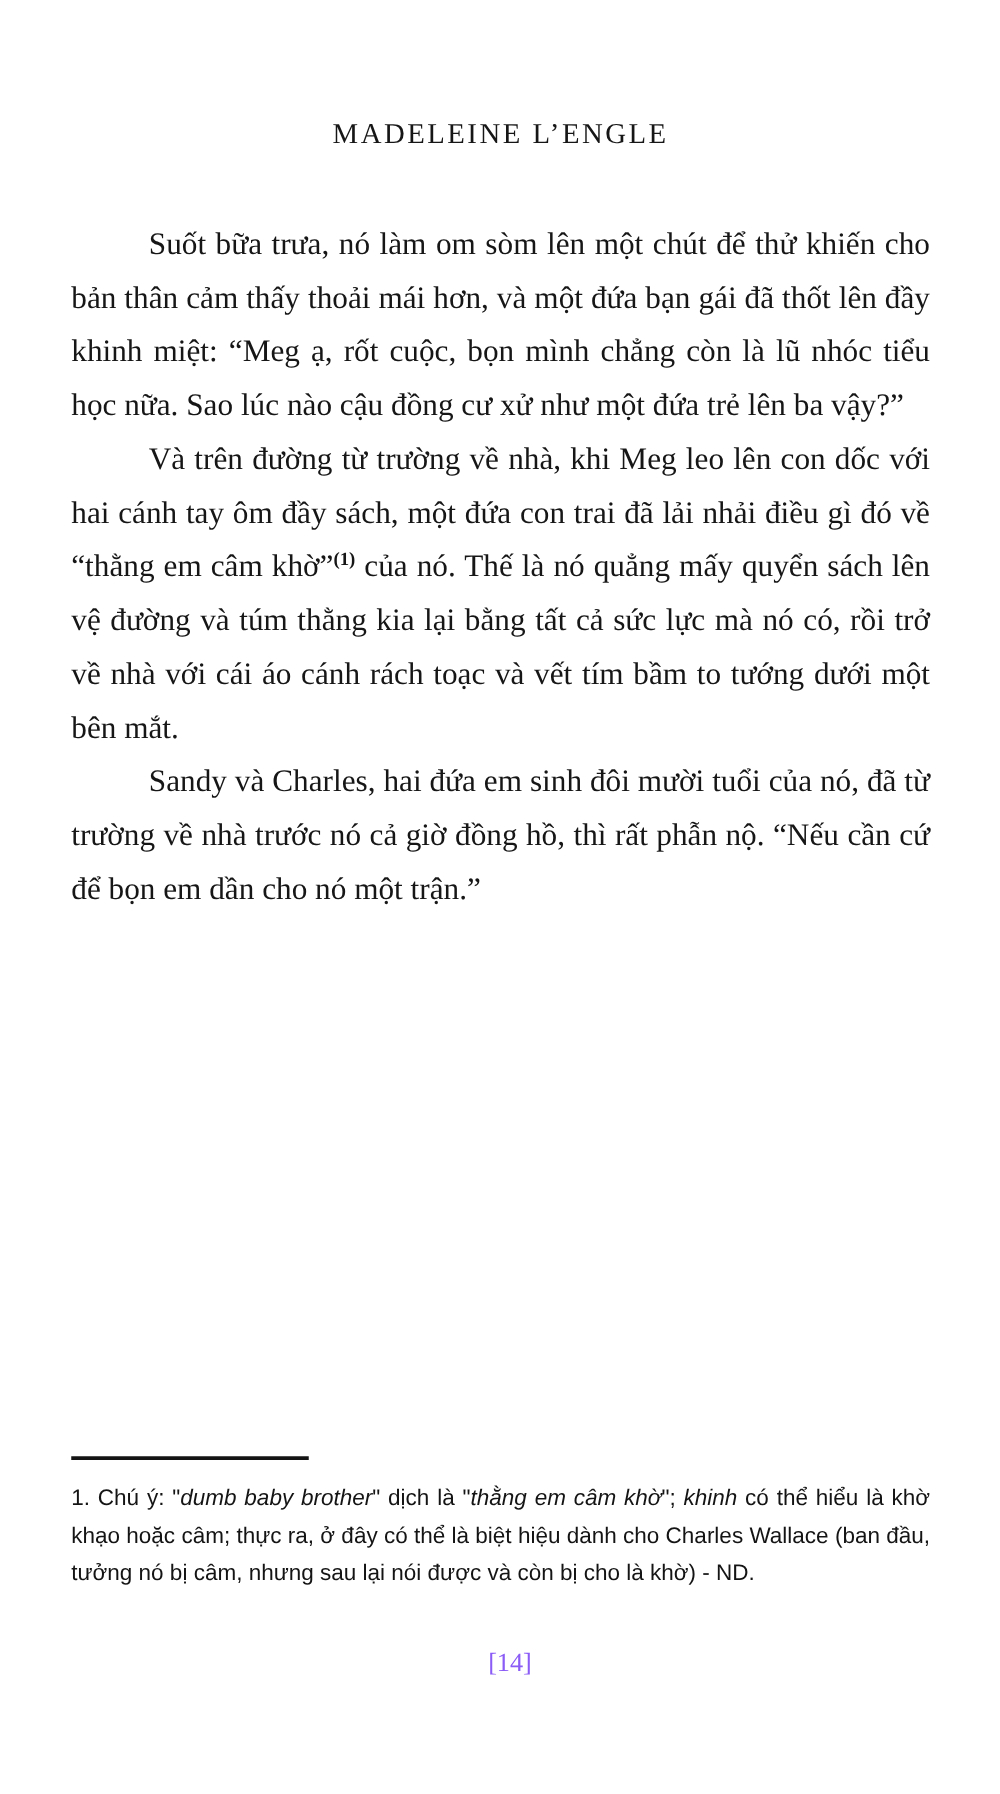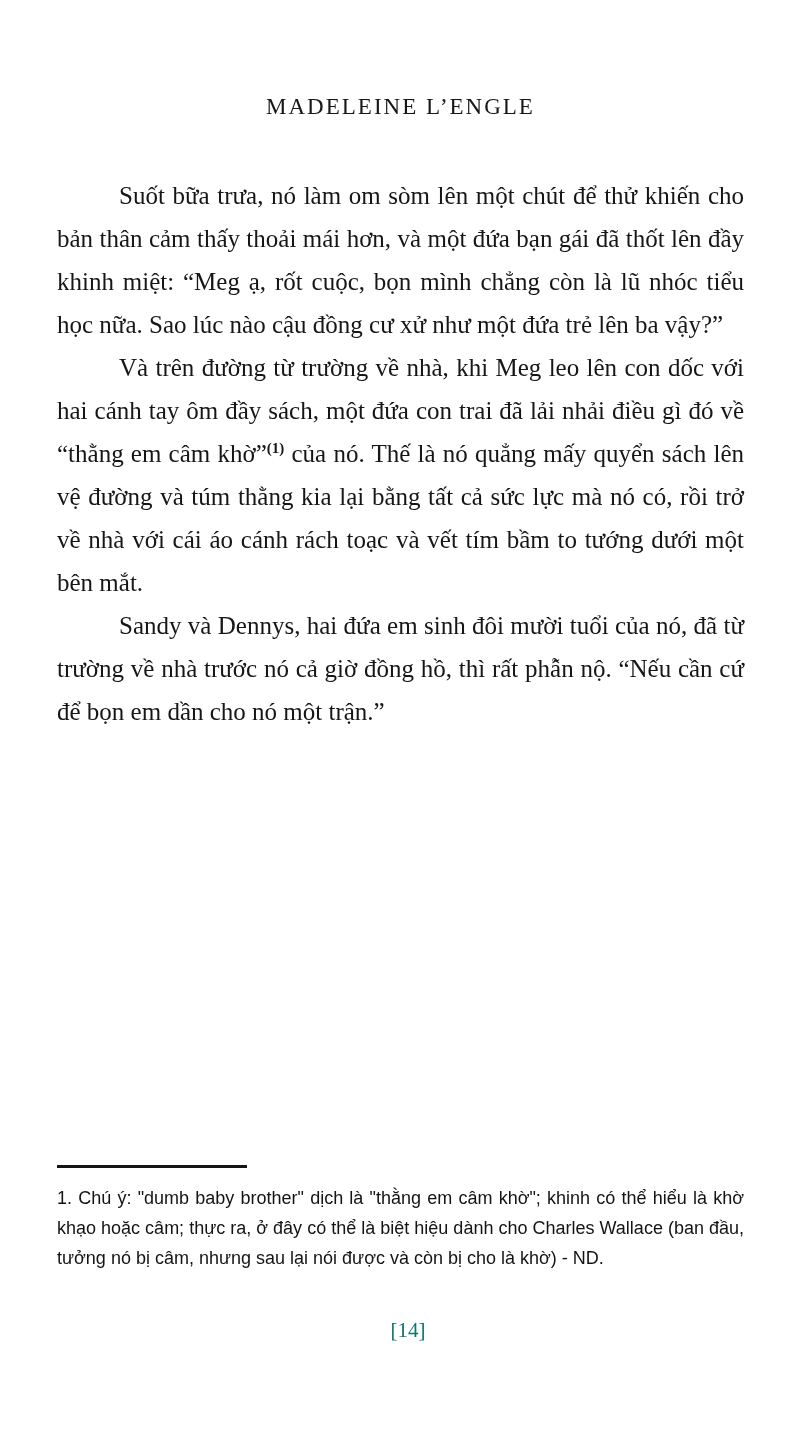--- a/index.html
+++ b/index.html
@@ -62,42 +62,43 @@
   .footnote {
     margin: 0;
     font-family: "Liberation Sans", "DejaVu Sans", sans-serif;
     font-size: 18px;
     line-height: 30px;
     text-align: justify;
     text-justify: inter-word;
     color: #141414;
   }
   .footnote .italic {
+    font-style: italic;
   }
   .page-number {
     position: absolute;
     left: 16px;
     right: 0;
     top: 1318px;
     text-align: center;
     font-size: 21px;
-    color: #0f766e;
+    color: #8b5cf6;
   }
 </style>
 </head>
 <body>
 
 <div class="page">
 
   <div class="running-head">MADELEINE L’ENGLE</div>
 
   <div class="body-text">
     <p>Suốt bữa trưa, nó làm om sòm lên một chút để thử khiến cho bản thân cảm thấy thoải mái hơn, và một đứa bạn gái đã thốt lên đầy khinh miệt: “Meg ạ, rốt cuộc, bọn mình chẳng còn là lũ nhóc tiểu học nữa. Sao lúc nào cậu đồng cư xử như một đứa trẻ lên ba vậy?”</p>
     <p><span>Và trên đường từ trường về nhà, khi Meg leo lên con dốc với hai cánh tay ôm đầy sách, một đứa con trai đã lải nhải điều gì đó về “thằng em câm khờ”</span><sup class="note-ref">(1)</sup><span> của nó. Thế là nó quẳng mấy quyển sách lên vệ đường và túm thằng kia lại bằng tất cả sức lực mà nó có, rồi trở về nhà với cái áo cánh rách toạc và vết tím bầm to tướng dưới một bên mắt.</span></p>
-    <p>Sandy và Dennys, hai đứa em sinh đôi mười tuổi của nó, đã từ trường về nhà trước nó cả giờ đồng hồ, thì rất phẫn nộ. “Nếu cần cứ để bọn em dần cho nó một trận.”</p>
+    <p>Sandy và Charles, hai đứa em sinh đôi mười tuổi của nó, đã từ trường về nhà trước nó cả giờ đồng hồ, thì rất phẫn nộ. “Nếu cần cứ để bọn em dần cho nó một trận.”</p>
   </div>
 
   <div class="footnote-block">
     <div class="footnote-rule"></div>
     <p class="footnote"><span>1. Chú ý: "</span><span class="italic">dumb baby brother</span><span>" dịch là "</span><span class="italic">thằng em câm khờ</span><span>"; </span><span class="italic">khinh</span><span> có thể hiểu là khờ khạo hoặc câm; thực ra, ở đây có thể là biệt hiệu dành cho Charles Wallace (ban đầu, tưởng nó bị câm, nhưng sau lại nói được và còn bị cho là khờ) - ND.</span></p>
   </div>
 
   <div class="page-number">[14]</div>
 
 </div>

